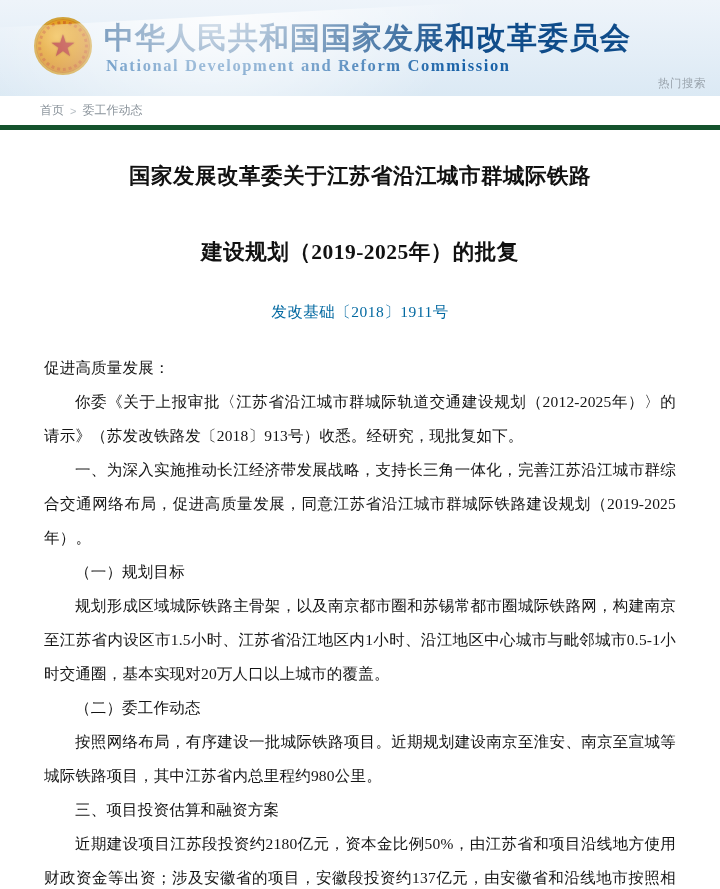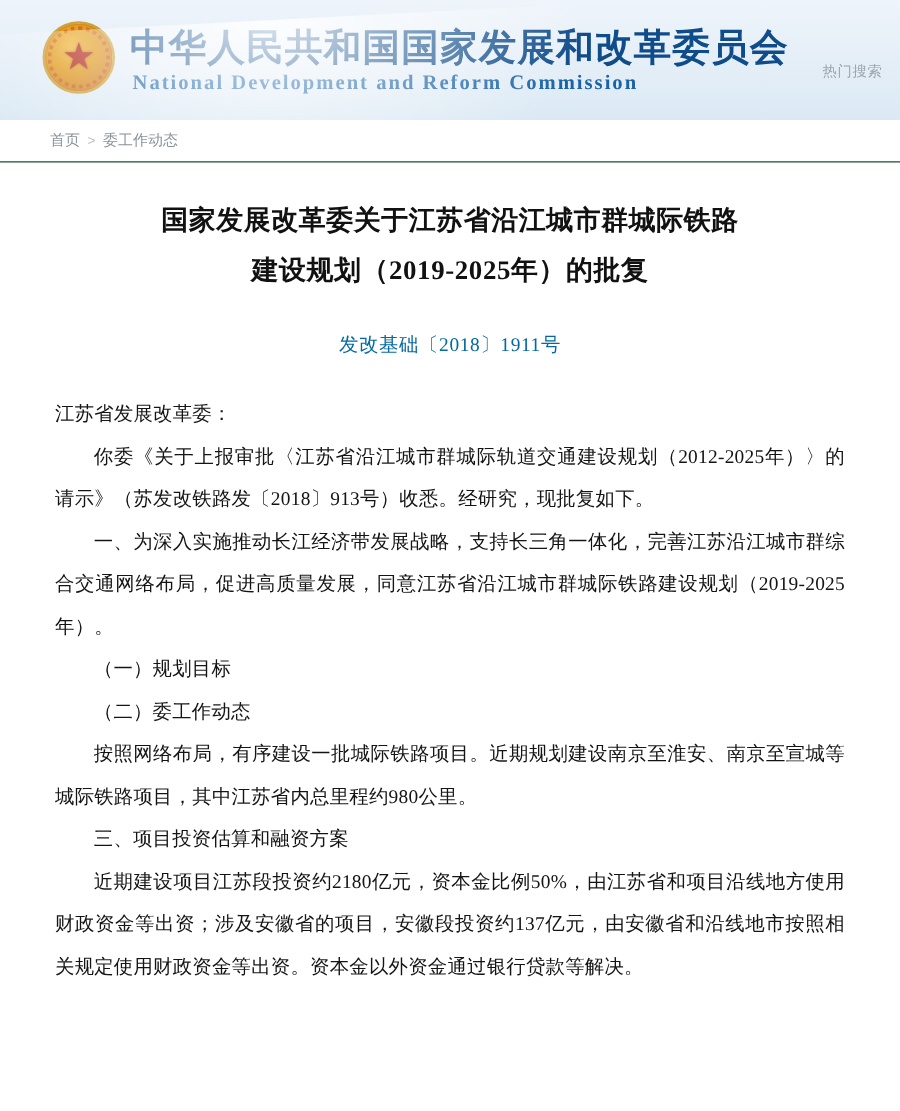--- a/index.html
+++ b/index.html
@@ -77,32 +77,32 @@
     font-family: "Liberation Serif", "DejaVu Serif", serif;
     font-size: 16.5px;
     font-weight: bold;
     letter-spacing: 1.6px;
     color: #1b63a8;
     white-space: nowrap;
   }
   .hot-search {
     position: absolute;
     right: 14px;
-    top: 50px;
+    top: 76px;
     font-family: "Liberation Sans", sans-serif;
     font-size: 11.5px;
     color: #9aa4ad;
     letter-spacing: .5px;
   }
 
   
   .breadcrumb-bar {
     height: 34px;
     background: #ffffff;
-    border-bottom: 1px solid #14532d;
+    border-bottom: 5px solid #14532d;
     display: flex;
     align-items: center;
     padding: 0 40px;
   }
   .breadcrumb {
     font-family: "Liberation Sans", sans-serif;
     font-size: 12px;
     color: #8a939b;
     display: flex;
     align-items: center;
@@ -116,21 +116,21 @@
     padding: 26px 44px 0 44px;
   }
   .doc-title {
     text-align: center;
     font-size: 21.5px;
     font-weight: bold;
     line-height: 40px;
     letter-spacing: .5px;
     color: #111;
   }
-  .doc-title .line2 { display: block; }
+  .doc-title .line2 { display: block; margin-top: 36px; }
 
   .doc-number {
     text-align: center;
     font-size: 15.5px;
     margin-top: 30px;
     letter-spacing: .5px;
     color: #0369a1;
   }
 
   .body-text {
@@ -168,22 +168,23 @@
 
 <div class="doc">
   <div class="doc-title">
     <span class="line1">国家发展改革委关于江苏省沿江城市群城际铁路</span>
     <span class="line2">建设规划（2019-2025年）的批复</span>
   </div>
 
   <div class="doc-number">发改基础〔2018〕1911号</div>
 
   <div class="body-text" id="doc-paragraphs">
-      <p class="p-flat">江苏省发展改革委：</p>
+      <p class="p-flat">促进高质量发展：</p>
       <p class="p-indent">你委《关于上报审批〈江苏省沿江城市群城际轨道交通建设规划（2012-2025年）〉的请示》（苏发改铁路发〔2018〕913号）收悉。经研究，现批复如下。</p>
       <p class="p-indent">一、为深入实施推动长江经济带发展战略，支持长三角一体化，完善江苏沿江城市群综合交通网络布局，促进高质量发展，同意江苏省沿江城市群城际铁路建设规划（2019-2025年）。</p>
       <p class="p-indent">（一）规划目标</p>
+      <p class="p-indent">规划形成区域城际铁路主骨架，以及南京都市圈和苏锡常都市圈城际铁路网，构建南京至江苏省内设区市1.5小时、江苏省沿江地区内1小时、沿江地区中心城市与毗邻城市0.5-1小时交通圈，基本实现对20万人口以上城市的覆盖。</p>
       <p class="p-indent">（二）委工作动态</p>
       <p class="p-indent">按照网络布局，有序建设一批城际铁路项目。近期规划建设南京至淮安、南京至宣城等城际铁路项目，其中江苏省内总里程约980公里。</p>
       <p class="p-indent">三、项目投资估算和融资方案</p>
       <p class="p-indent">近期建设项目江苏段投资约2180亿元，资本金比例50%，由江苏省和项目沿线地方使用财政资金等出资；涉及安徽省的项目，安徽段投资约137亿元，由安徽省和沿线地市按照相关规定使用财政资金等出资。资本金以外资金通过银行贷款等解决。</p>
     </div>
 </div>
 
 </body></html>

